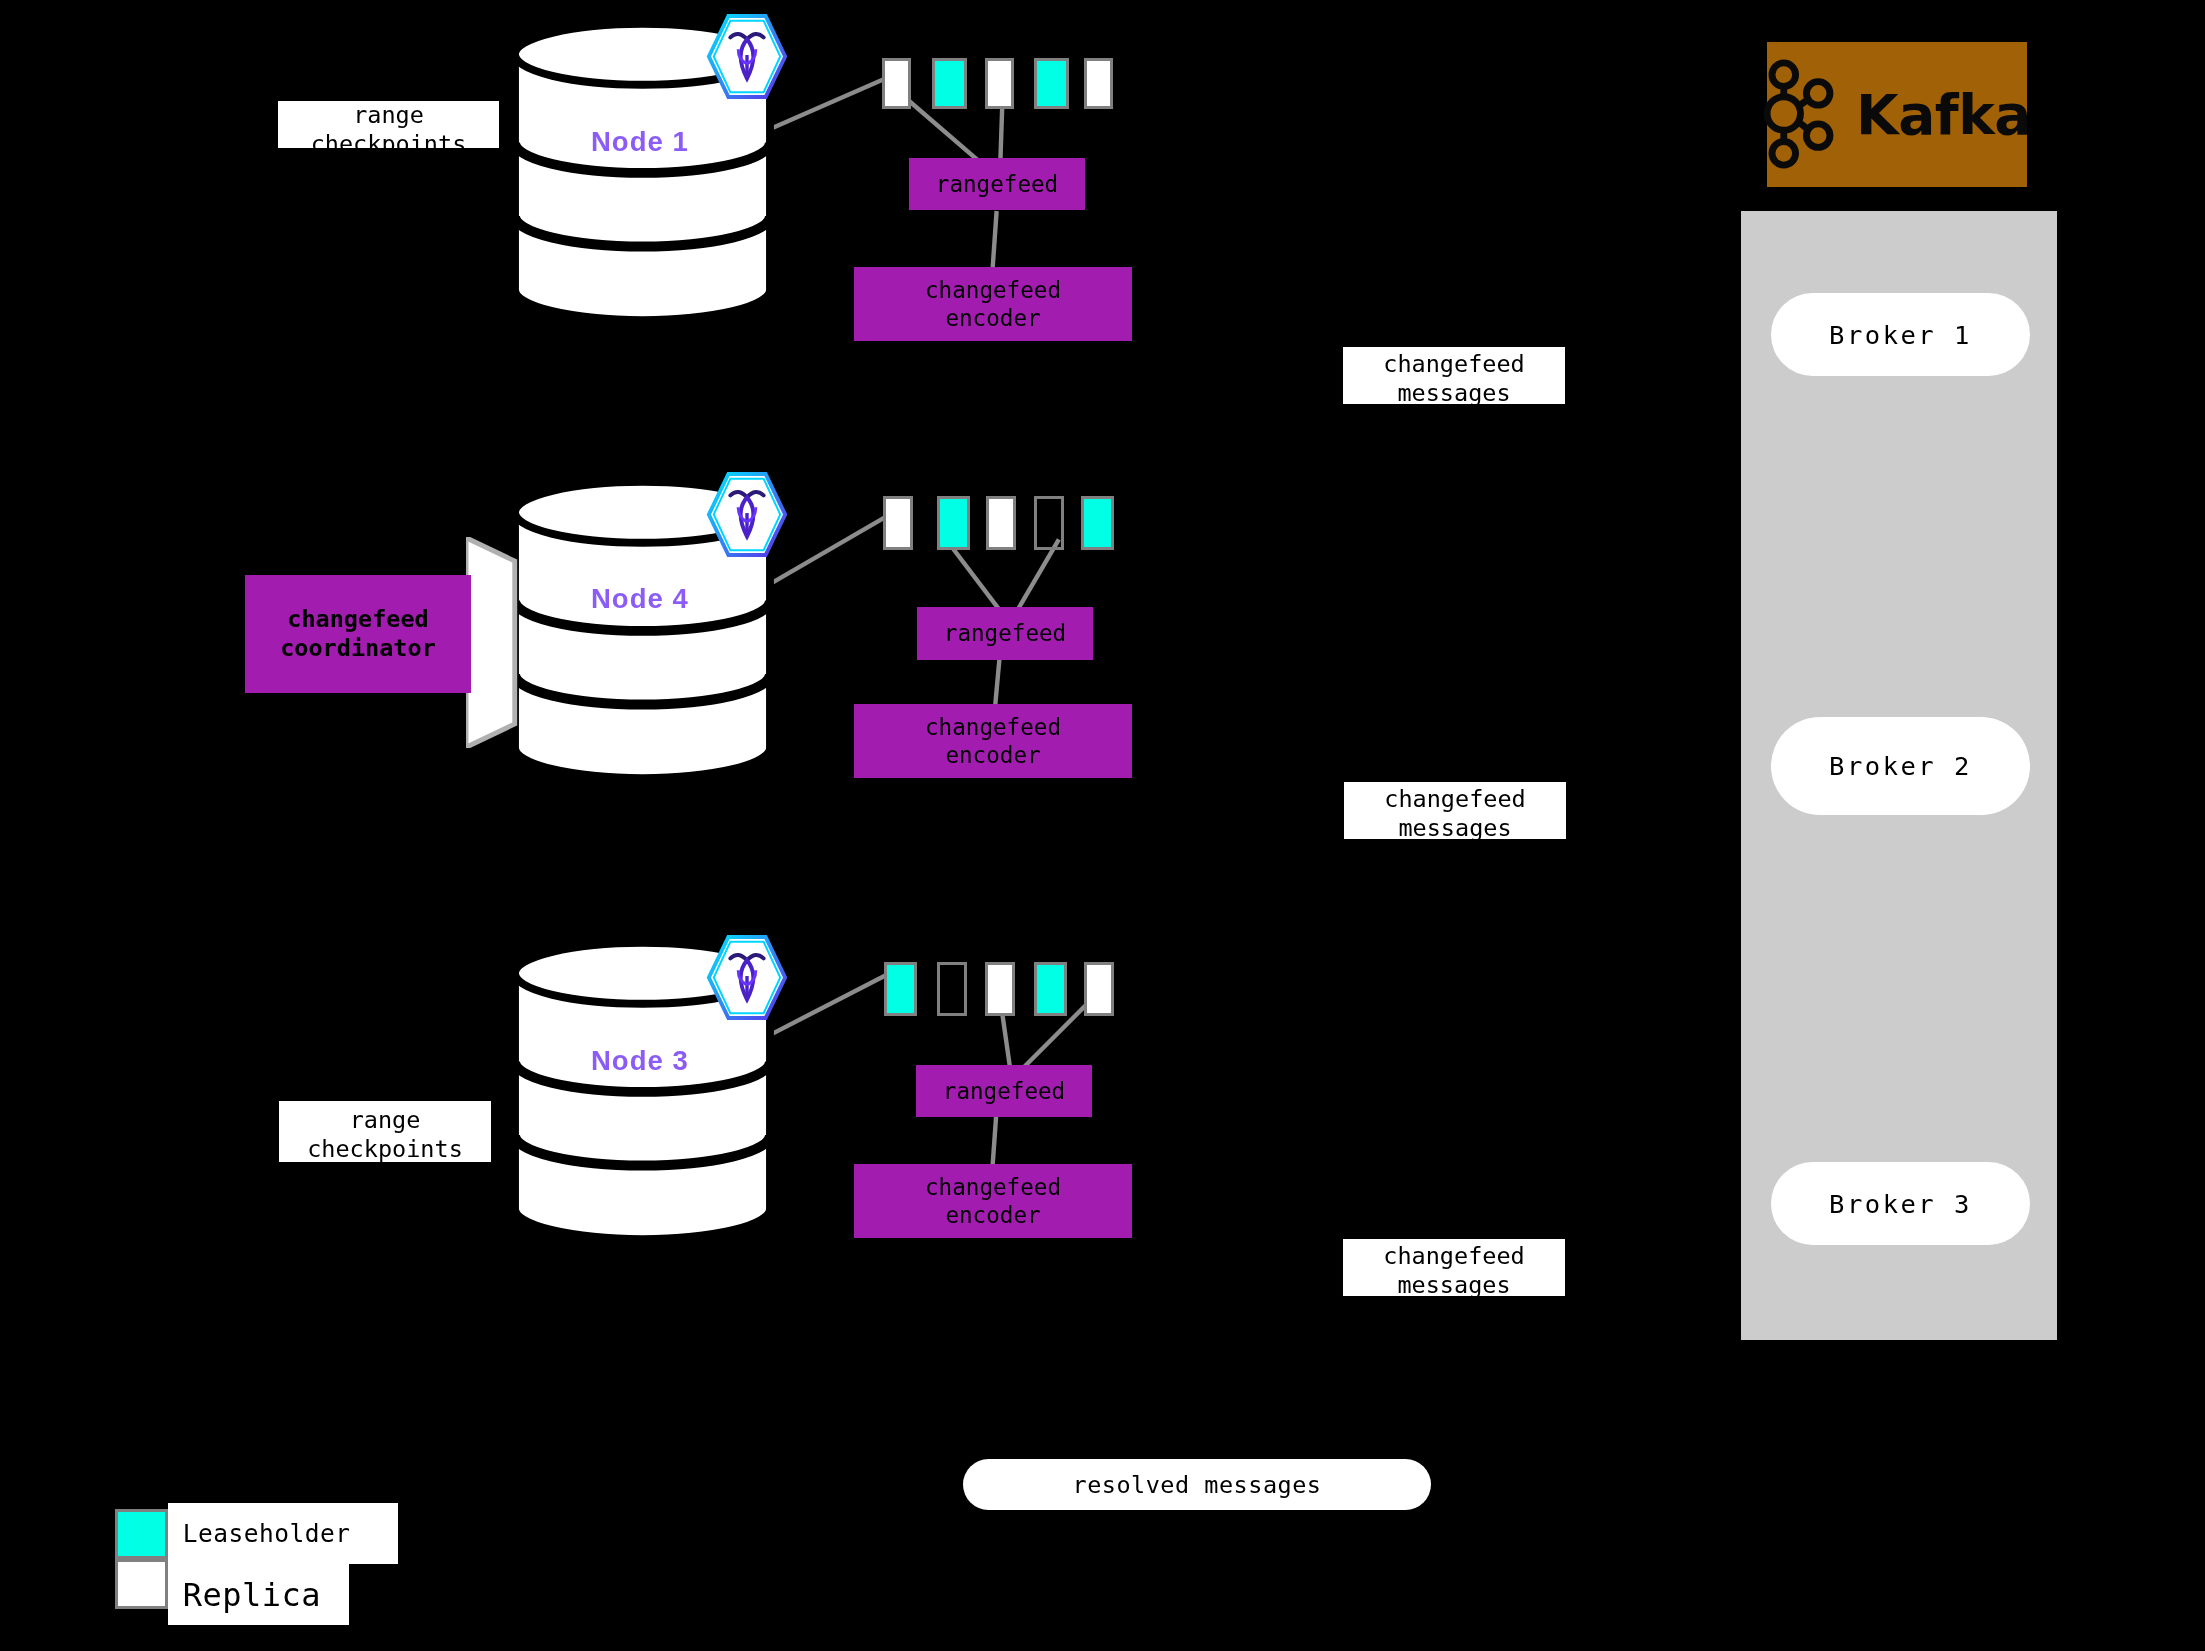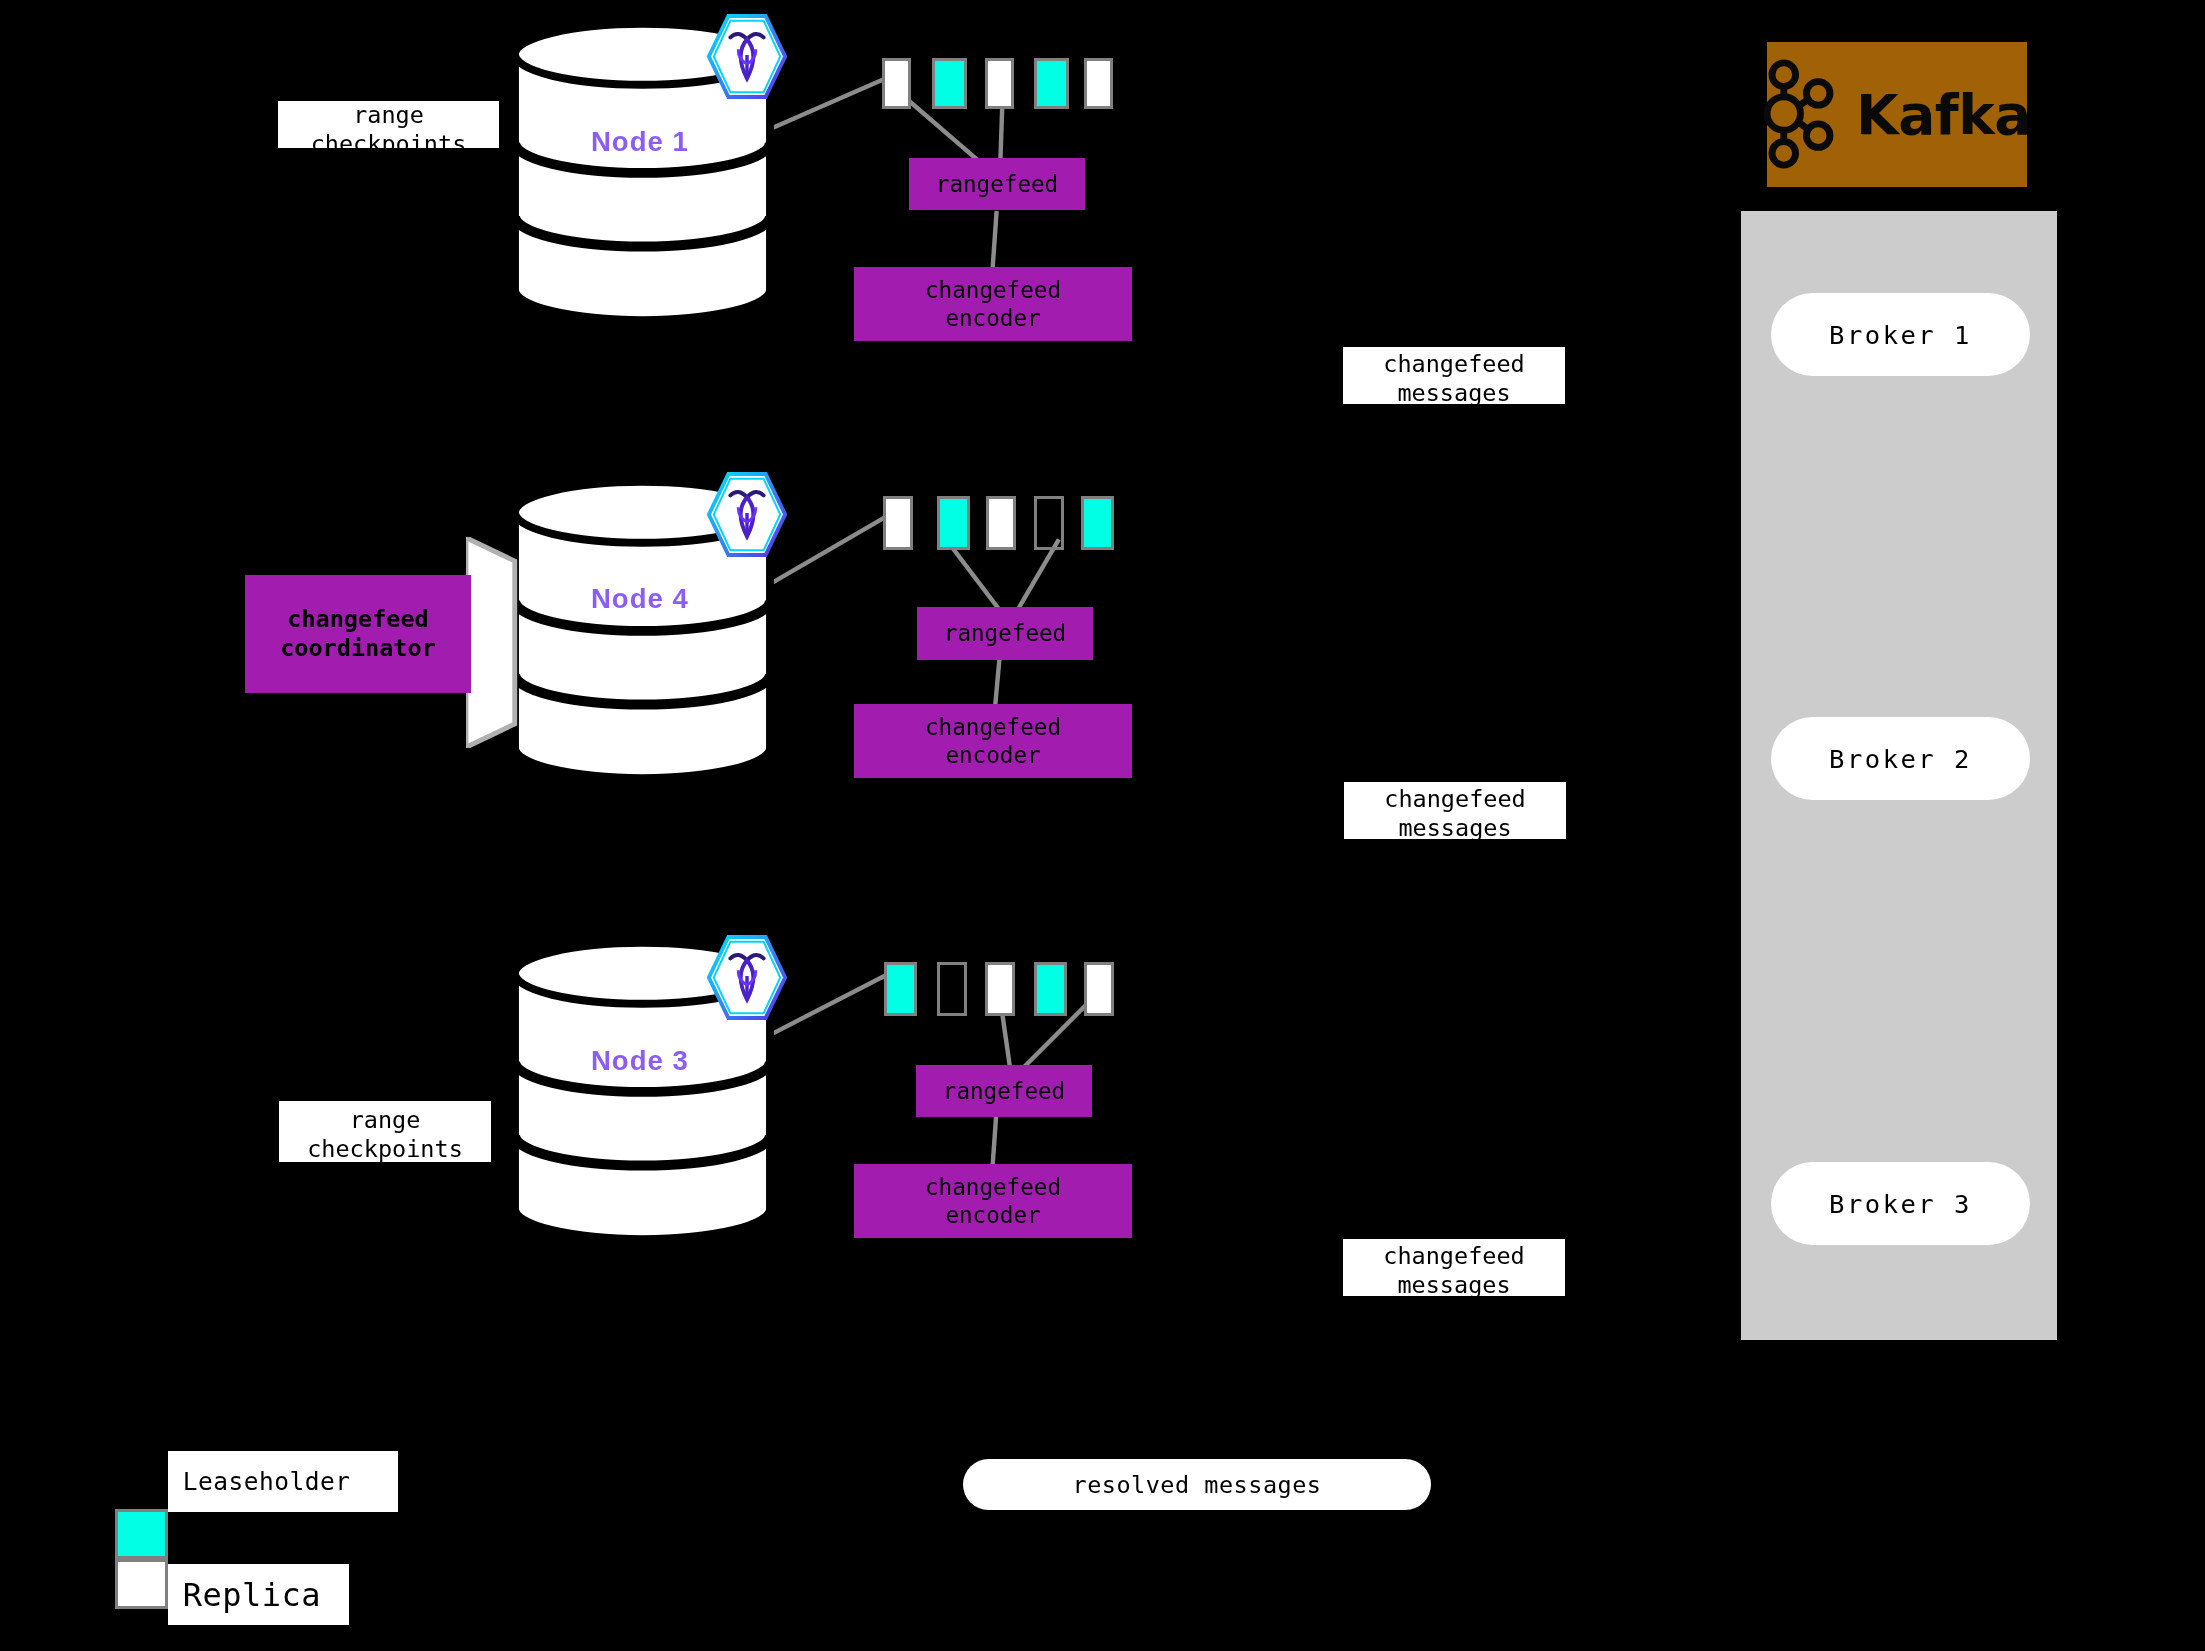--- a/index.html
+++ b/index.html
@@ -254,21 +254,21 @@
         <line x1="72" y1="100" x2="92" y2="86"></line>
         <line x1="72" y1="132" x2="92" y2="148"></line>
       </g>
     </svg>
   </span>
   <span class="kafka-word" style="font-size:55px;">Kafka</span>
 </div>
 
 <div class="kafka-panel" style="left:1741px;top:211px;width:316px;height:1129px;"></div>
 <div class="broker" style="left:1771px;top:293px;width:259px;height:83px;font-size:25.5px;">Broker 1</div>
-<div class="broker" style="left:1771px;top:717px;width:259px;height:83px;font-size:25.5px;">Broker 2</div>
+<div class="broker" style="left:1771px;top:717px;width:259px;height:98px;font-size:25.5px;">Broker 2</div>
 <div class="broker" style="left:1771px;top:1162px;width:259px;height:83px;font-size:25.5px;">Broker 3</div>
 
 <div class="lswatch" style="left:115px;top:1509px;width:53px;height:50px;background:#00ffe4;"></div>
-<div class="lbox" style="left:168px;top:1451px;width:230px;height:61px;font-size:24.5px;">Leaseholder</div>
+<div class="lbox" style="left:168px;top:1503px;width:230px;height:61px;font-size:24.5px;">Leaseholder</div>
 
 <div class="lswatch" style="left:115px;top:1559px;width:53px;height:50px;background:#ffffff;"></div>
 <div class="lbox" style="left:168px;top:1564px;width:181px;height:61px;font-size:32px;">Replica</div>
 
 
 </body></html>

